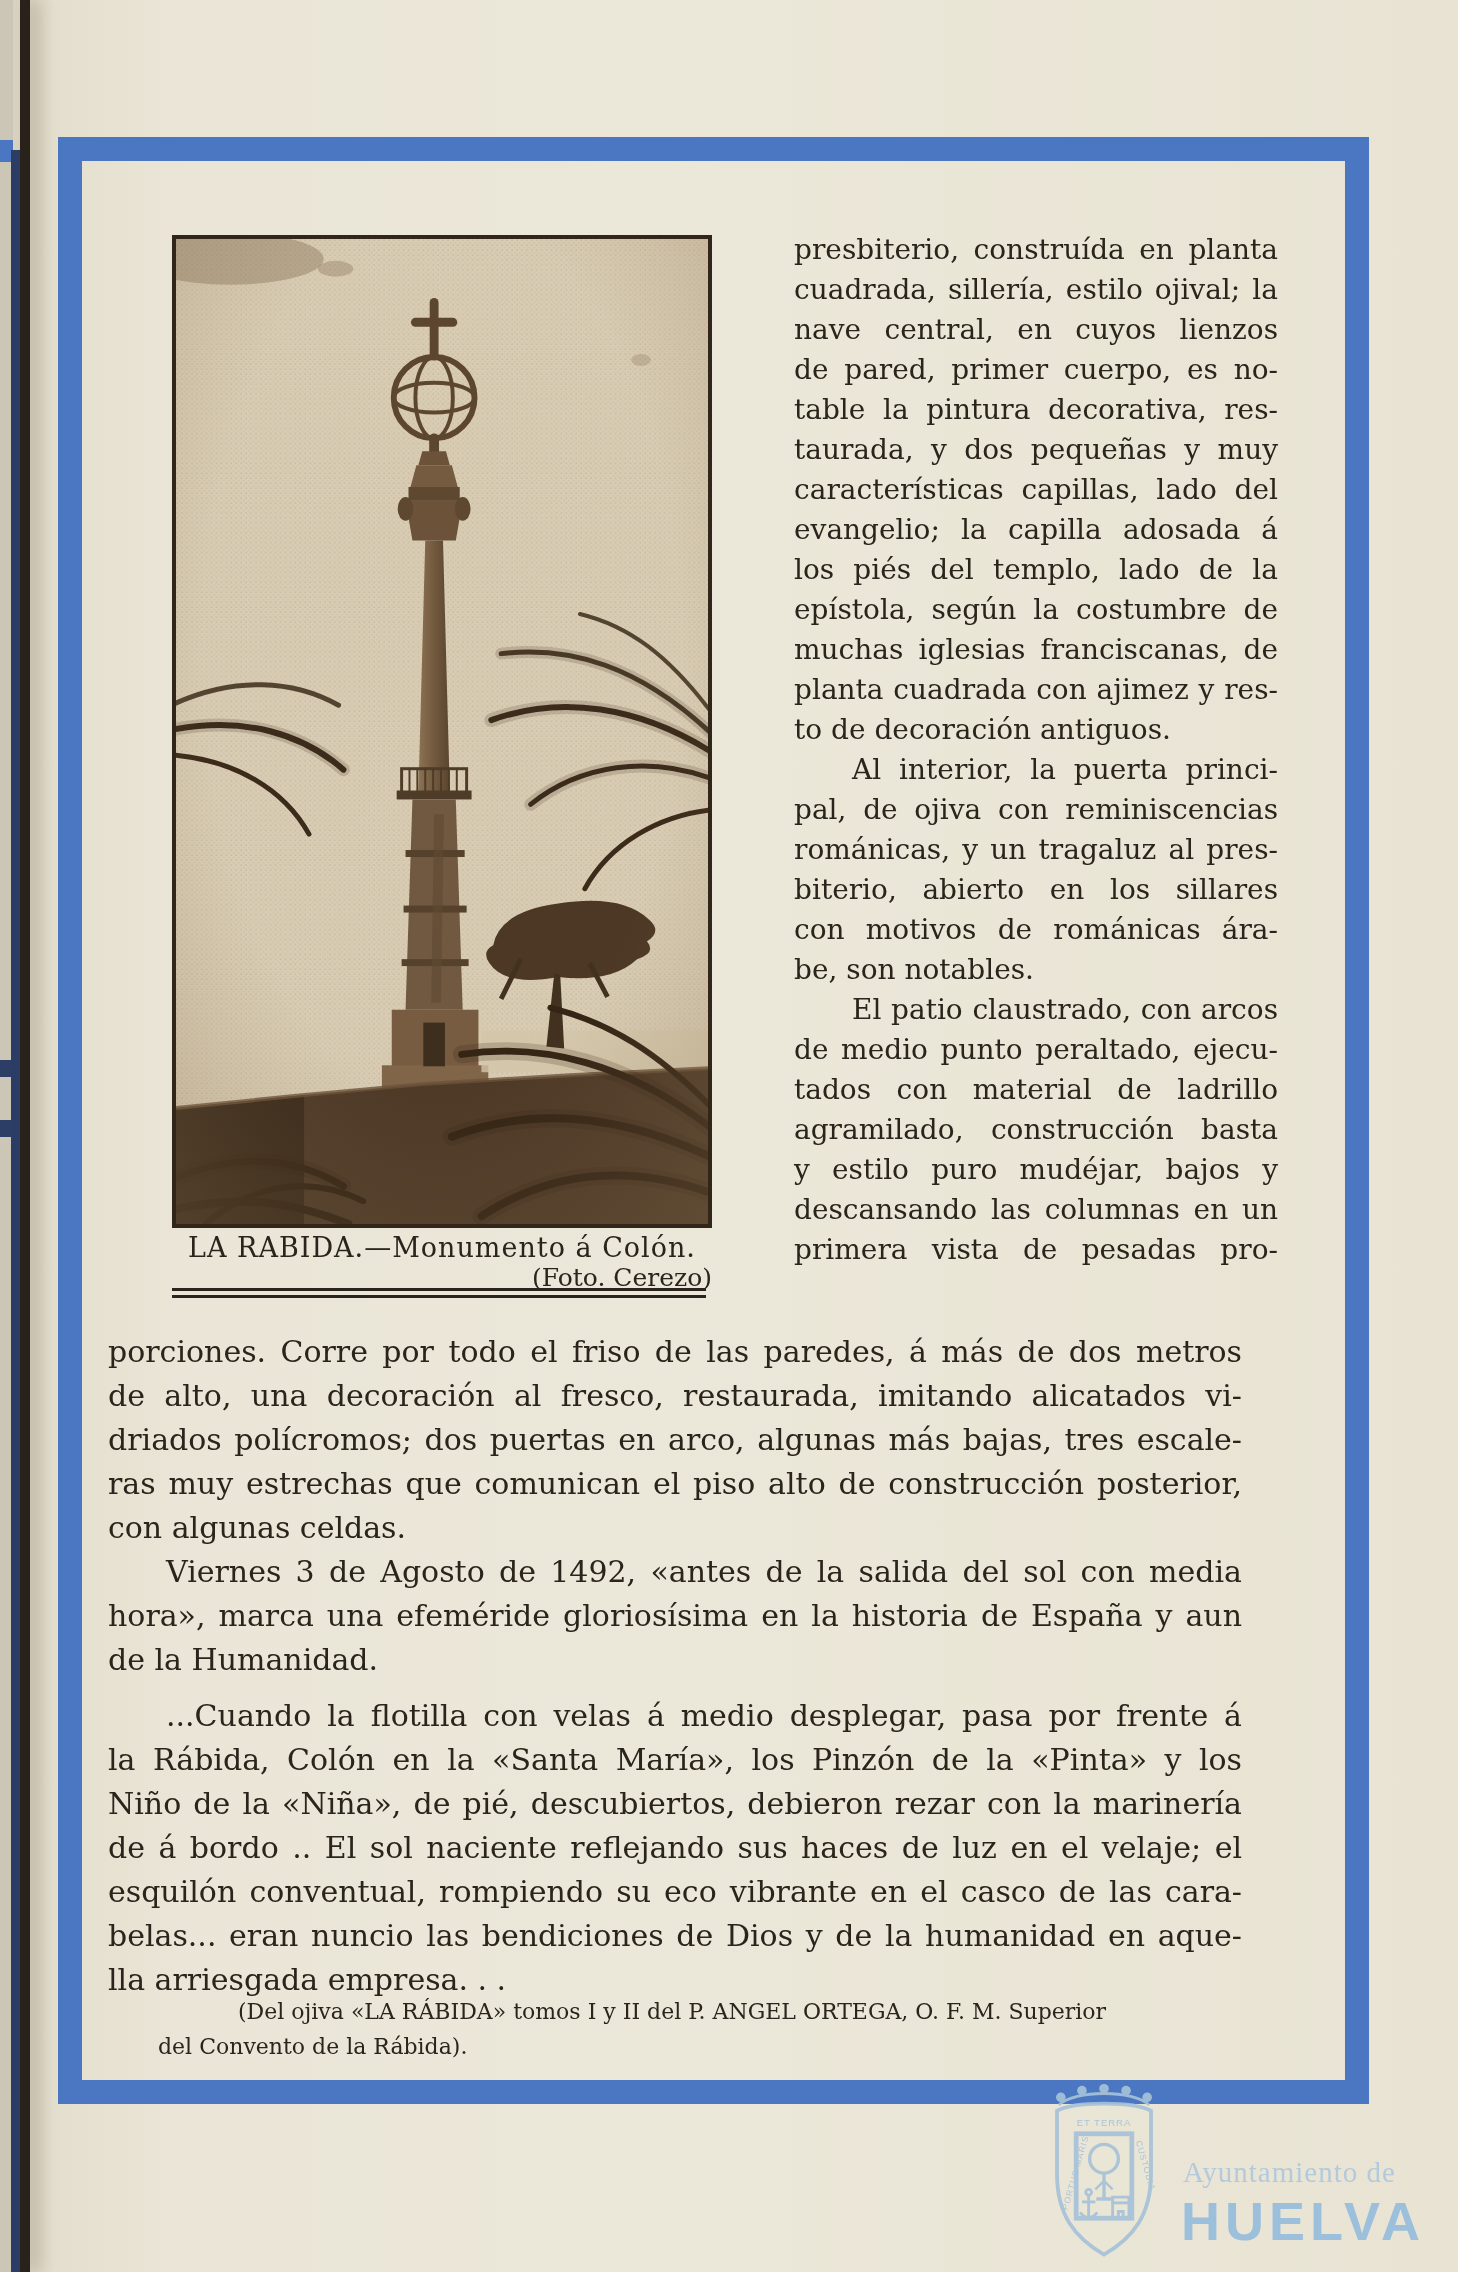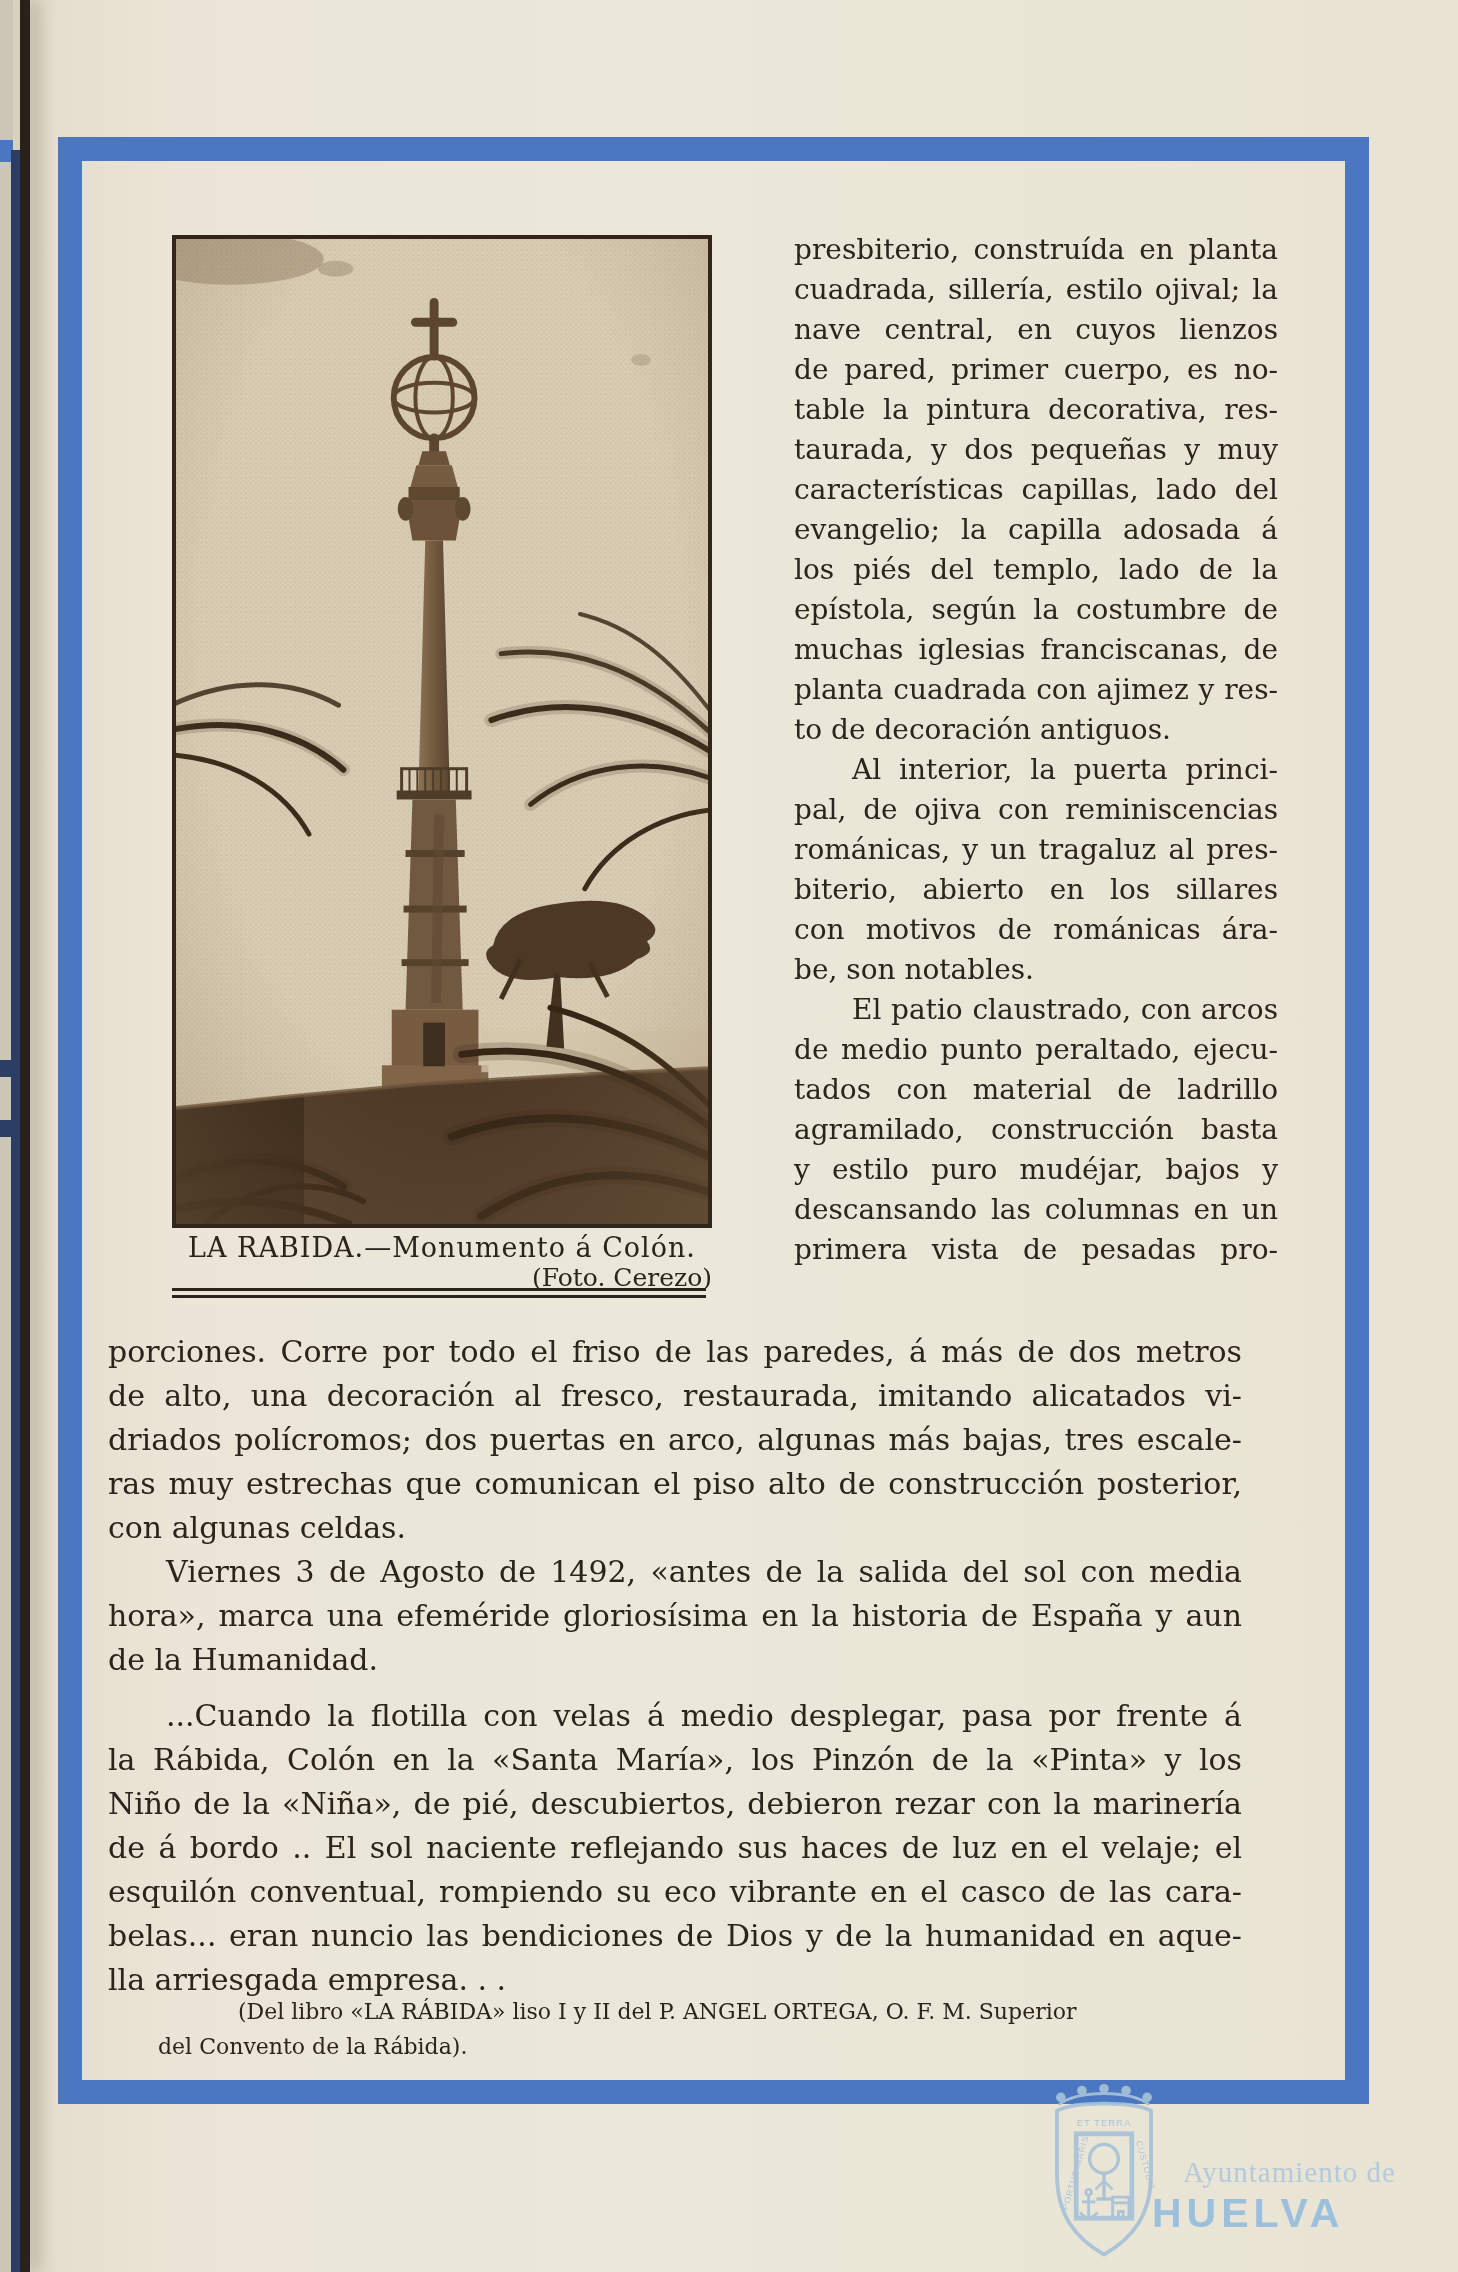--- a/index.html
+++ b/index.html
@@ -45,21 +45,21 @@
   .bodytxt .tl{text-align:justify;text-align-last:justify;}
   .tl.end{text-align-last:left;}
   .tl.indent{text-indent:58px;}
   
   .citation{left:158px;top:1994px;width:1100px;font-size:22px;line-height:35px;}
   .citation .cl1{text-indent:80px;}
   
   .wm-crest{left:1040px;top:2082px;width:128px;height:188px;opacity:.92;}
   .wm-crest svg{width:100%;height:100%;display:block;}
   .wm-org{left:1183px;top:2156px;font-family:Liberation Serif, serif;font-size:29px;color:var(--wm-light);letter-spacing:1px;}
-  .wm-city{left:1152px;top:2190px;font-family:"Liberation Sans",sans-serif;font-size:41px;font-weight:bold;color:var(--wm-blue);letter-spacing:5px;}
+  .wm-city{left:1181px;top:2190px;font-family:"Liberation Sans",sans-serif;font-size:54px;font-weight:bold;color:var(--wm-blue);letter-spacing:5px;}
 </style>
 </head>
 <body>
 
 <div class="page">
 
   <div class="abs edge-gray"></div>
   <div class="abs edge-blue-stub"></div>
   <div class="abs edge-navy"></div>
   <div class="abs edge-stub1"></div>
@@ -224,21 +224,21 @@
   <div class="tl indent">...Cuando la flotilla con velas á medio desplegar, pasa por frente á</div>
       <div class="tl">la Rábida, Colón en la «Santa María», los Pinzón de la «Pinta» y los</div>
       <div class="tl">Niño de la «Niña», de pié, descubiertos, debieron rezar con la marinería</div>
       <div class="tl">de á bordo .. El sol naciente reflejando sus haces de luz en el velaje; el</div>
       <div class="tl">esquilón conventual, rompiendo su eco vibrante en el casco de las cara-</div>
       <div class="tl">belas... eran nuncio las bendiciones de Dios y de la humanidad en aque-</div>
       <div class="tl end">lla arriesgada empresa. . .</div>
     </div>
 
   <div class="abs citation">
-    <div class="cl1">(Del libro «LA RÁBIDA» liso I y II del P. ANGEL ORTEGA, O. F. M. Superior</div>
+    <div class="cl1">(Del ojiva «LA RÁBIDA» tomos I y II del P. ANGEL ORTEGA, O. F. M. Superior</div>
     <div class="cl2">del Convento de la Rábida).</div>
   </div>
 
   <div class="abs wm-crest">
     <svg viewBox="0 0 130 196">
       <g fill="none" stroke="#a6c2d8" stroke-width="4">
         <path d="M18 24 C34 8 96 8 112 24" stroke-width="3"></path>
         <circle cx="20" cy="16" r="5" fill="#a6c2d8" stroke="none"></circle>
         <circle cx="42" cy="9" r="5" fill="#a6c2d8" stroke="none"></circle>
         <circle cx="65" cy="7" r="5" fill="#a6c2d8" stroke="none"></circle>

